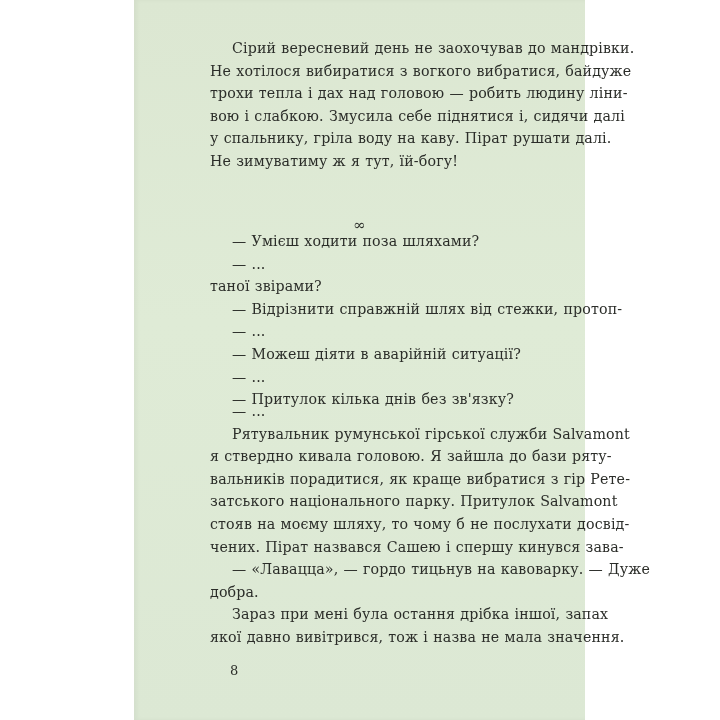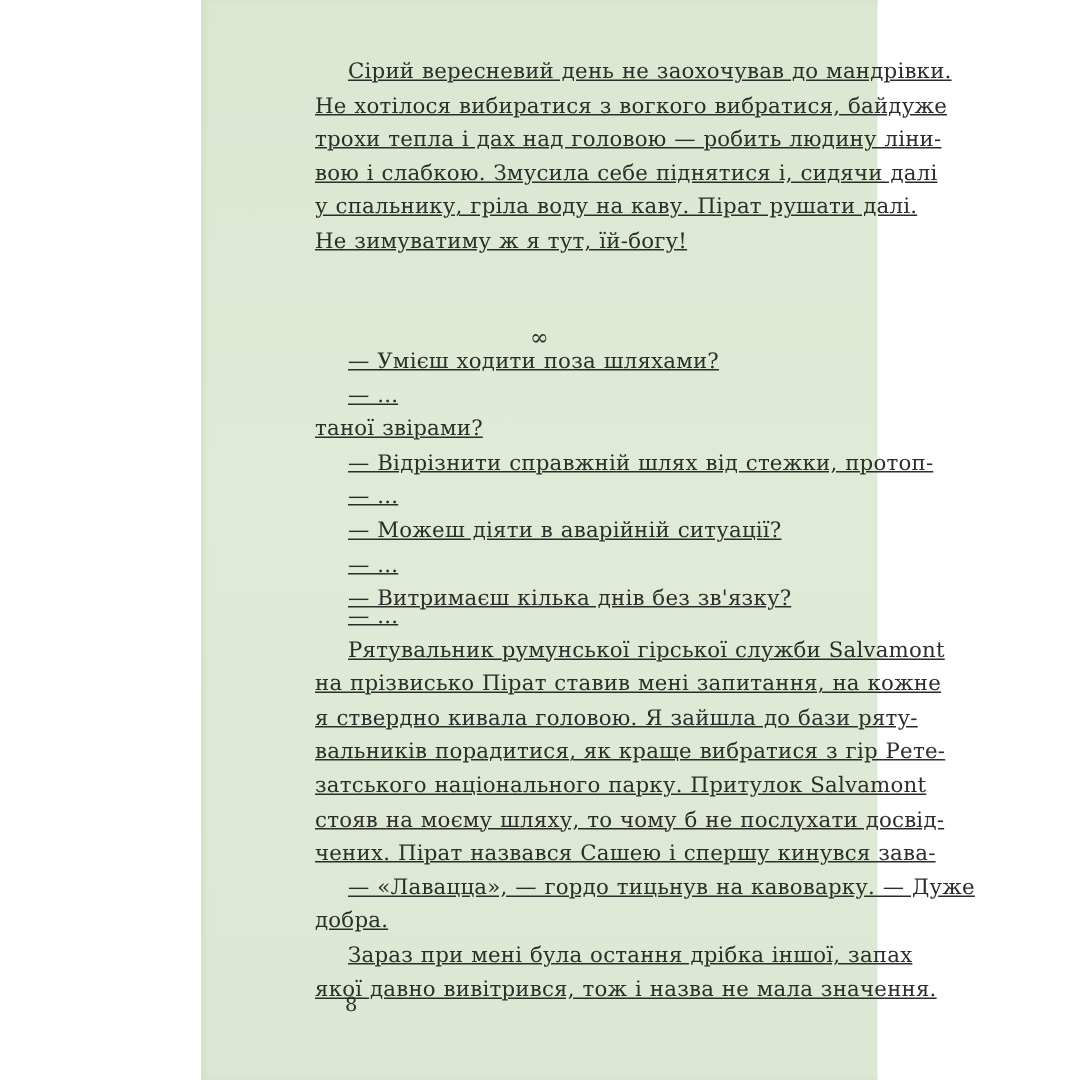--- a/index.html
+++ b/index.html
@@ -27,21 +27,20 @@
       font-size: 14.2px;
       line-height: 22.6px;
       color: #2b2d29;
       letter-spacing: 0.15px;
       word-spacing: 0.5px;
     }
     .line {
       display: block;
       white-space: nowrap;
       height: 22.6px;
-      text-decoration: underline;
     }
     .justify {
       text-align: justify;
       text-align-last: justify;
     }
     .indent {
       padding-left: 22px;
     }
     .para1 { top: 37px; }
     .separator {
@@ -82,27 +81,26 @@
   <div class="separator">∞</div>
 
   <div class="text-block dialog">
     <span class="line indent">— Умієш ходити поза шляхами?</span>
     <span class="line indent">— ...</span>
     <span class="line">таної звірами?</span>
     <span class="line justify indent">— Відрізнити справжній шлях від стежки, протоп-</span>
     <span class="line indent">— ...</span>
     <span class="line indent">— Можеш діяти в аварійній ситуації?</span>
     <span class="line indent">— ...</span>
-    <span class="line indent">— Витримаєш кілька днів без зв'язку?</span>
+    <span class="line indent">— Притулок кілька днів без зв'язку?</span>
   </div>
 
   <div class="text-block para2" style="top:400px;">
     <span class="line indent">— ...</span>
     <span class="line justify indent">Рятувальник румунської гірської служби Salvamont</span>
-    <span class="line justify">на прізвисько Пірат ставив мені запитання, на кожне</span>
     <span class="line justify">я ствердно кивала головою. Я зайшла до бази ряту-</span>
     <span class="line justify">вальників порадитися, як краще вибратися з гір Рете-</span>
     <span class="line justify">затського національного парку. Притулок Salvamont</span>
     <span class="line justify">стояв на моєму шляху, то чому б не послухати досвід-</span>
     <span class="line justify">чених. Пірат назвався Сашею і спершу кинувся зава-</span>
     <span class="line justify indent">— «Лавацца», — гордо тицьнув на кавоварку. — Дуже</span>
     <span class="line">добра.</span>
     <span class="line justify indent">Зараз при мені була остання дрібка іншої, запах</span>
     <span class="line">якої давно вивітрився, тож і назва не мала значення.</span>
   </div>

